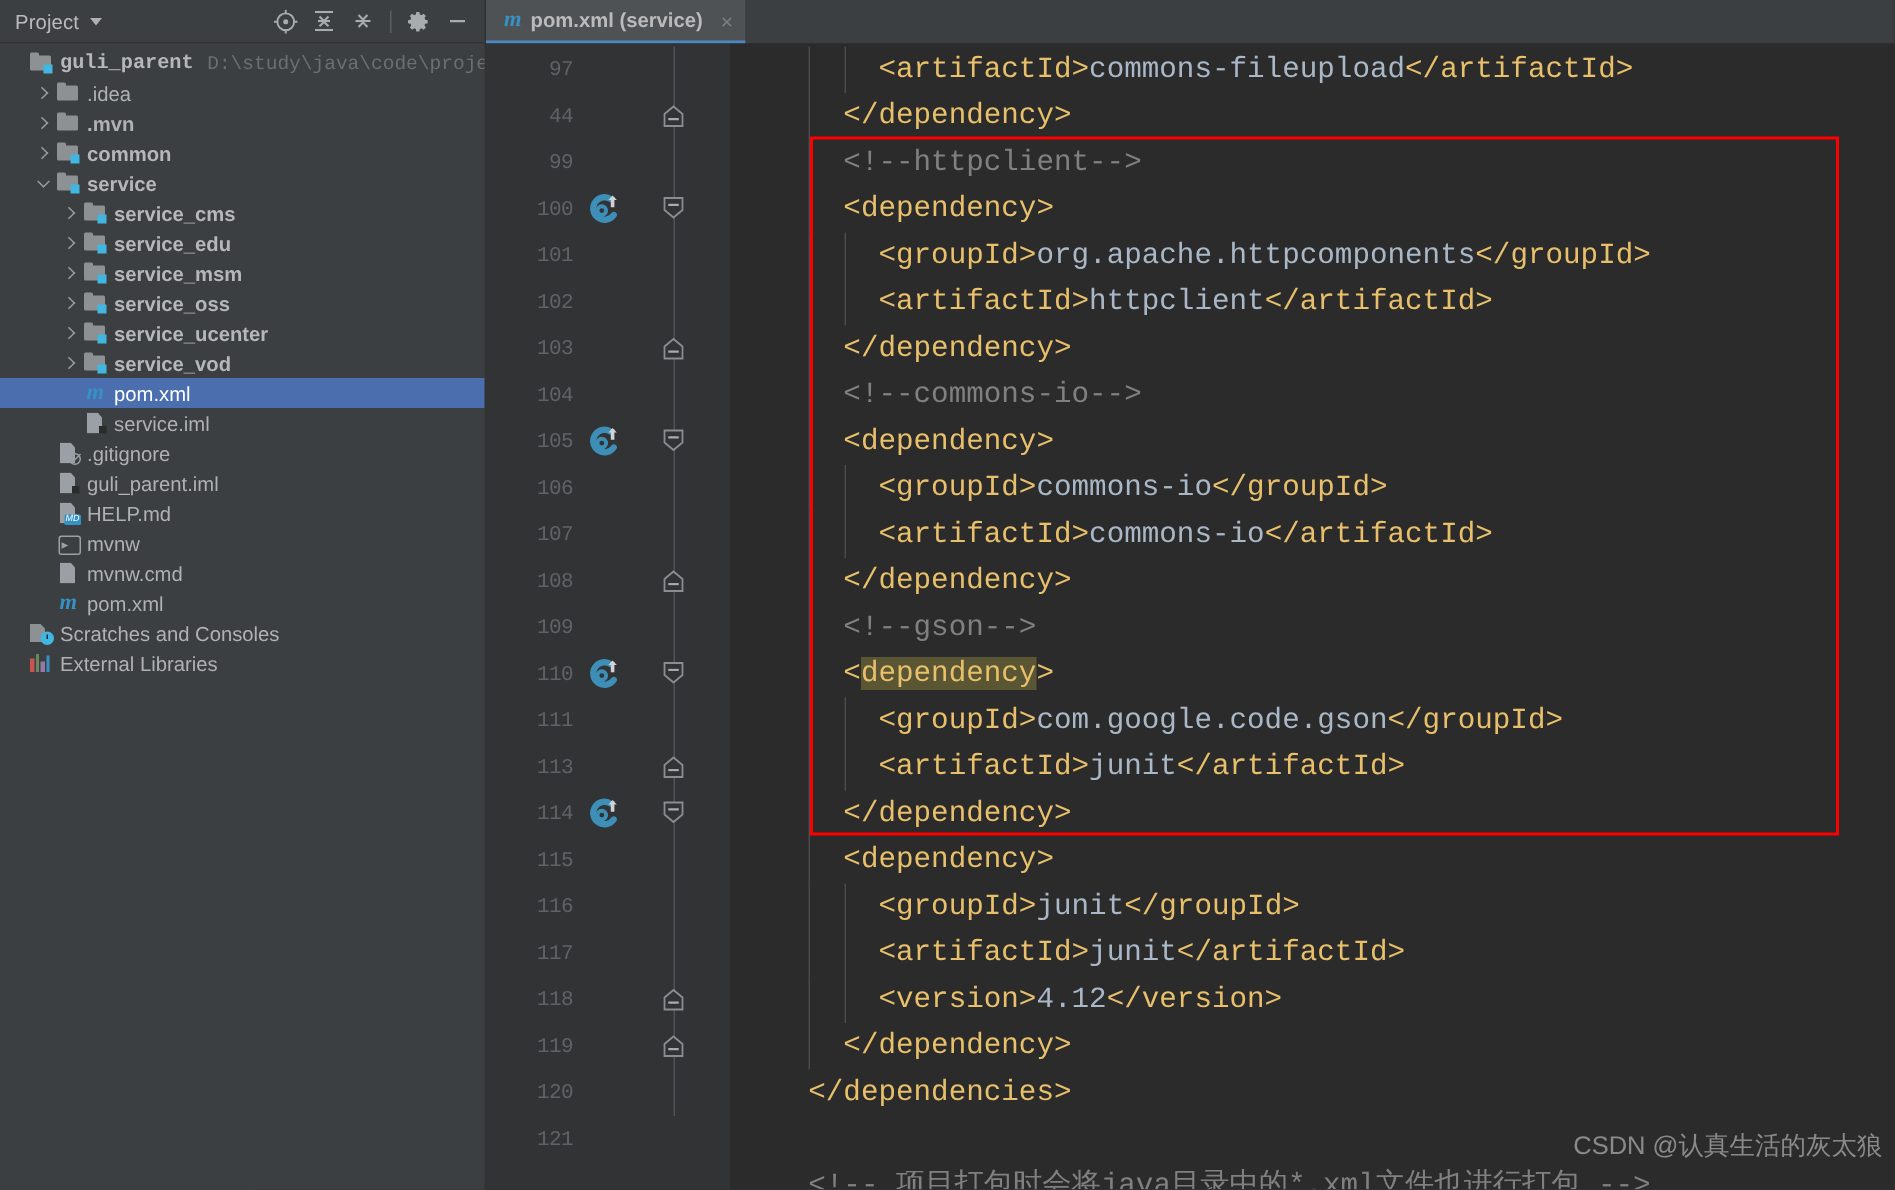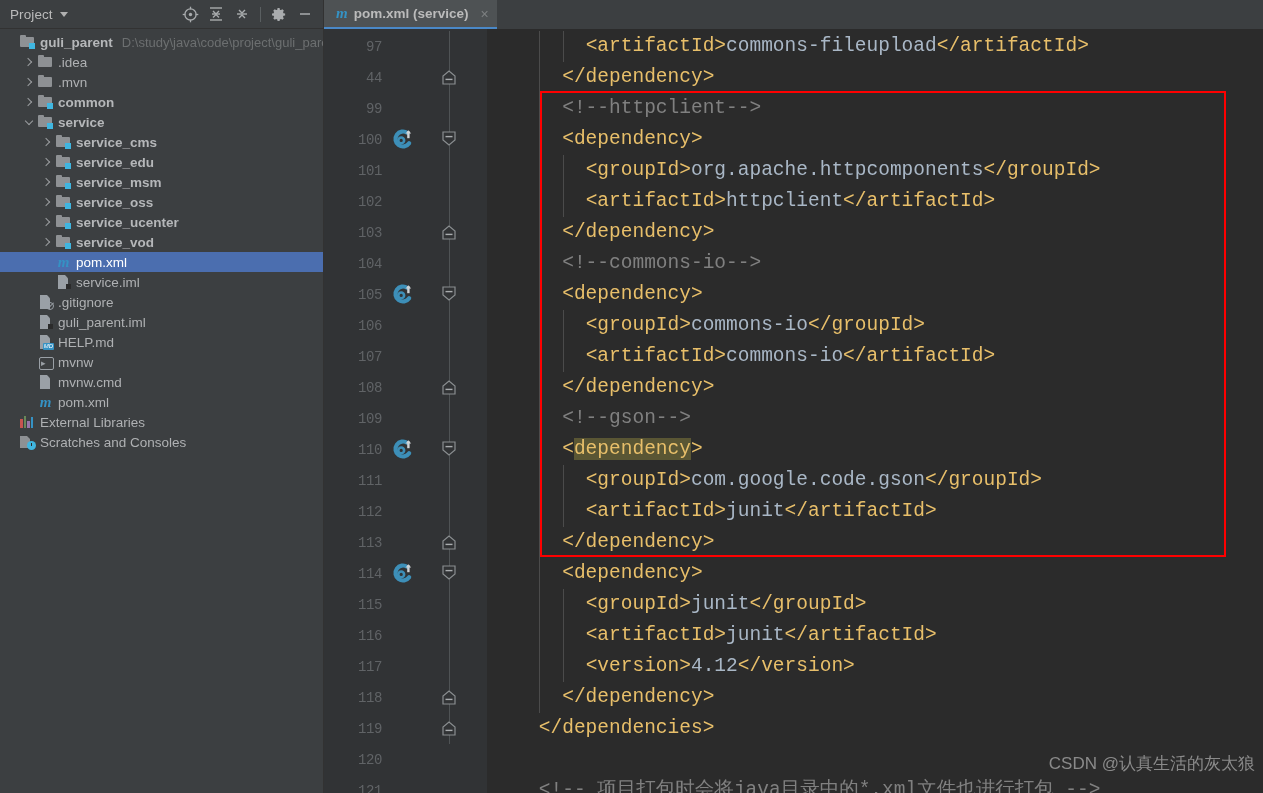--- a/index.html
+++ b/index.html
@@ -269,36 +269,36 @@
         </div>
         <div class="tb-btn">
           <svg width="16" height="16" viewBox="0 0 16 16">
             <line x1="3" y1="8" x2="13" y2="8" stroke="#a9acae" stroke-width="1.5"></line>
           </svg>
         </div>
       </div>
     </div>
 
     <div id="tree">
-        <div class="tree-row" style="padding-left: 4px;">
+        <div class="tree-row" style="padding-left: 4px; font-family: Liberation Mono, monospace;">
           <span class="tr-arrow none"></span>
           <span class="tr-icon ic-folder module">
             <i class="badge"></i>
           </span>
           <span class="tr-label bold">guli_parent</span>
           <span class="tr-path">D:\study\java\code\project\guli_parent</span>
         </div>
         <div class="tree-row" style="padding-left: 22px;">
           <span class="tr-arrow">
             <span class="chev right"></span>
           </span>
           <span class="tr-icon ic-folder"></span>
           <span class="tr-label">.idea</span>
         </div>
-        <div class="tree-row" style="padding-left: 22px;">
+        <div class="tree-row" style="padding-left: 22px; font-weight: bold;">
           <span class="tr-arrow">
             <span class="chev right"></span>
           </span>
           <span class="tr-icon ic-folder"></span>
           <span class="tr-label">.mvn</span>
         </div>
         <div class="tree-row" style="padding-left: 22px;">
           <span class="tr-arrow">
             <span class="chev right"></span>
           </span>
@@ -410,37 +410,37 @@
         </div>
         <div class="tree-row" style="padding-left: 22px;">
           <span class="tr-arrow none"></span>
           <span class="tr-icon ic-file"></span>
           <span class="tr-label">mvnw.cmd</span>
         </div>
         <div class="tree-row" style="padding-left: 22px;">
           <span class="tr-arrow none"></span>
           <span class="tr-icon ic-maven">m</span>
           <span class="tr-label">pom.xml</span>
+        </div>
+        <div class="tree-row" style="padding-left: 4px;">
+          <span class="tr-arrow none"></span>
+          <span class="tr-icon ic-scr">
+            <i class="clock"></i>
+          </span>
+          <span class="tr-label">Scratches and Consoles</span>
         </div>
         <div class="tree-row" style="padding-left: 4px;">
           <span class="tr-arrow none"></span>
           <span class="tr-icon ic-libs">
             <i style="background:#c75450;height:9px;left:1px"></i>
             <i style="background:#6a8759;height:12px;left:4.5px"></i>
             <i style="background:#9876aa;height:7px;left:8px"></i>
             <i style="background:#3592c4;height:11px;left:11.5px"></i>
           </span>
           <span class="tr-label">External Libraries</span>
-        </div>
-        <div class="tree-row" style="padding-left: 4px;">
-          <span class="tr-arrow none"></span>
-          <span class="tr-icon ic-scr">
-            <i class="clock"></i>
-          </span>
-          <span class="tr-label">Scratches and Consoles</span>
         </div>
       </div>
     <div id="left-divider"></div>
   </div>
 
   <div id="editor-area">
 
     <div id="tab-bar">
       <div id="tab-pom">
         <span class="tabm">m</span>
@@ -541,23 +541,20 @@
   <path d="M13.6 5.4 L16.4 2.3 L19.2 5.4 Z" fill="#cfd3d6"></path>
 </svg></span>
             <span class="gfold">
 <svg viewBox="0 0 22 22" width="22" height="22">
   <path d="M5 4 H17 V12 L11 17 L5 12 Z" fill="#313335" stroke="#8a8e90" stroke-width="1.2"></path>
   <line x1="7.5" y1="8.6" x2="14.5" y2="8.6" stroke="#a9acae" stroke-width="1.4"></line>
 </svg></span>
           </div>
           <div class="gline">
             <span class="gnum">111</span>
-          </div>
-          <div class="gline">
-            <span class="gnum">112</span>
           </div>
           <div class="gline">
             <span class="gnum">113</span>
             <span class="gfold">
 <svg viewBox="0 0 22 22" width="22" height="22">
   <path d="M5 18 H17 V10 L11 5 L5 10 Z" fill="#313335" stroke="#8a8e90" stroke-width="1.2"></path>
   <line x1="7.5" y1="13.4" x2="14.5" y2="13.4" stroke="#a9acae" stroke-width="1.4"></line>
 </svg></span>
           </div>
           <div class="gline">

